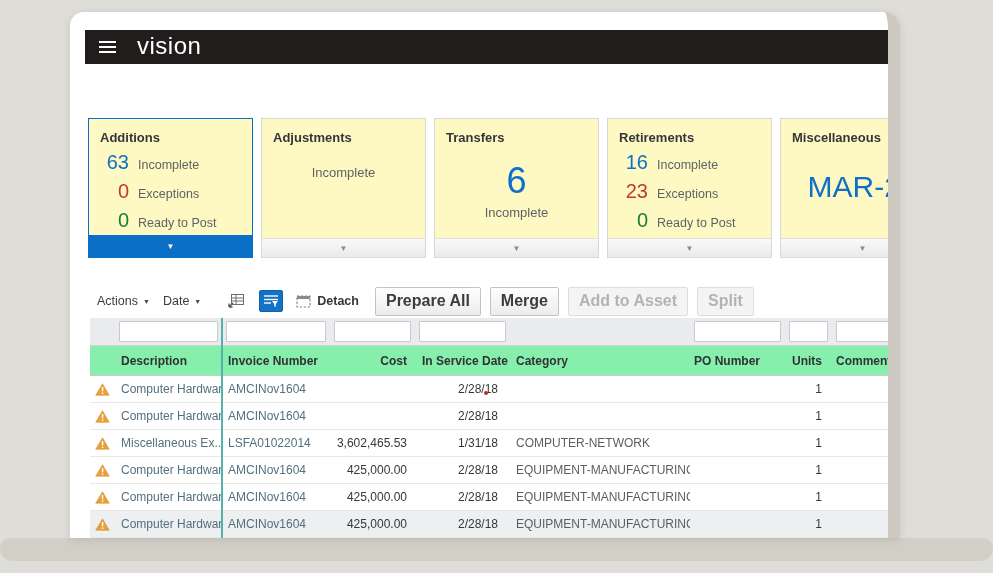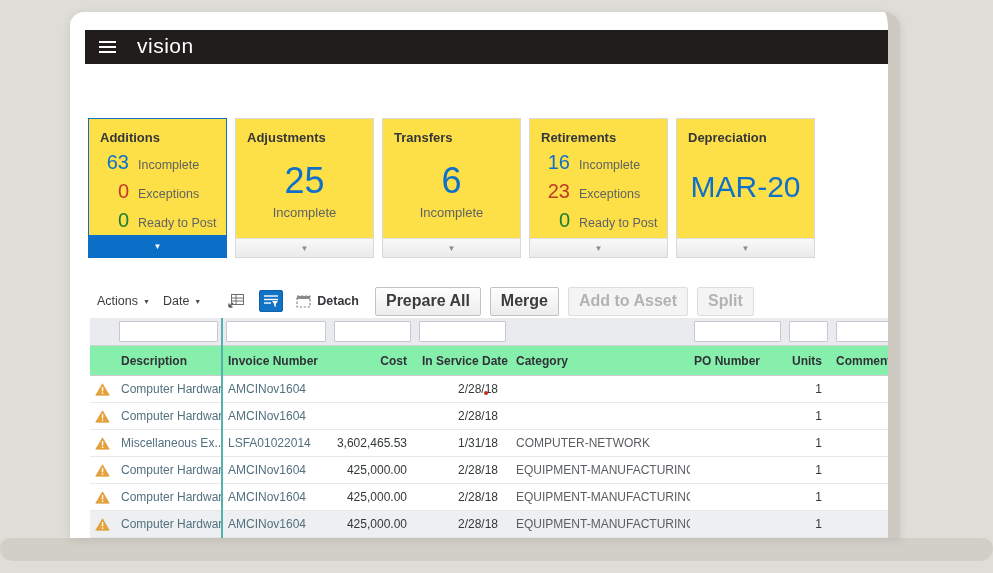--- a/index.html
+++ b/index.html
@@ -29,21 +29,21 @@
 
   
   .app-header {
     position: absolute; left: 15px; top: 18px; width: 815px; height: 34px;
     background: #211d1c;
     display: flex; align-items: center;
   }
   .hamburger { margin-left: 14px; width: 17px; cursor: pointer; }
   .hamburger .bar { height: 2px; background: #fff; margin: 3px 0; }
   .brand {
-    margin-left: 21px; color: #fff; font-size: 21px; line-height: 27px;
+    margin-left: 21px; color: #fff; font-size: 24px; line-height: 27px;
     font-weight: 400; letter-spacing: 0.5px; position: relative; top: -2px;
   }
 
   
   .title-row { position: absolute; left: 18px; top: 66px; height: 24px; display: flex; align-items: center; }
   .page-title { font-size: 18px; color: #3a3b3c; }
   .help-icon {
     width: 15px; height: 15px; border-radius: 50%;
     background: #f0a030; color: #fff; font-size: 10px; font-weight: bold;
     display: inline-flex; align-items: center; justify-content: center;
@@ -56,22 +56,22 @@
     border: 1px solid #b5b5b5; border-radius: 3px;
     background: linear-gradient(#ffffff,#e2e2e2);
     display: inline-flex; align-items: center; justify-content: center;
     cursor: pointer;
   }
   .bu-dropdown::after { content: "▼"; font-size: 7px; color: #4a4a4a; }
 
   
   .cards-row { position: absolute; left: 18px; top: 106px; display: flex; gap: 8px; }
   .card {
-    width: 139px; height: 140px; position: relative;
-    background: #fde047; border: 1px solid #d8d8d8;
+    width: 165px; height: 140px; position: relative;
+    background: #fef9c3; border: 1px solid #d8d8d8;
     cursor: pointer;
   }
   .card.selected { border: 1px solid #0b6fc7; }
   .card-title { position: absolute; left: 11px; top: 11px; font-size: 13px; font-weight: bold; color: #35363a; }
   .stat-rows { position: absolute; left: 0; top: 32px; right: 0; }
   .stat-row { display: flex; align-items: baseline; height: 29px; }
   .stat-value { width: 40px; text-align: right; font-size: 20px; }
   .stat-value.blue { color: #0e70c8; }
   .stat-value.red { color: #c23a2a; }
   .stat-value.green { color: #1a7d38; }
@@ -194,21 +194,20 @@
           <span class="stat-value green">0</span>
           <span class="stat-label">Ready to Post</span>
         </div>
       </div>
       <div class="card-footer"></div>
     </div>
 
     <div class="card">
       <div class="card-title">Adjustments</div>
       <div class="big-wrap">
-        <div class="big-value">25</div>
         <div class="big-label">Incomplete</div>
       </div>
       <div class="card-footer"></div>
     </div>
 
     <div class="card">
       <div class="card-title">Transfers</div>
       <div class="big-wrap">
         <div class="big-value">6</div>
         <div class="big-label">Incomplete</div>
@@ -229,21 +228,21 @@
         </div>
         <div class="stat-row">
           <span class="stat-value green">0</span>
           <span class="stat-label">Ready to Post</span>
         </div>
       </div>
       <div class="card-footer"></div>
     </div>
 
     <div class="card">
-      <div class="card-title">Depreciation</div>
+      <div class="card-title">Miscellaneous</div>
       <div class="big-wrap">
         <div class="big-value period">MAR-20</div>
       </div>
       <div class="card-footer"></div>
     </div>
 
   </div>
 
   <div class="toolbar">
     <span style="width:7px"></span>

